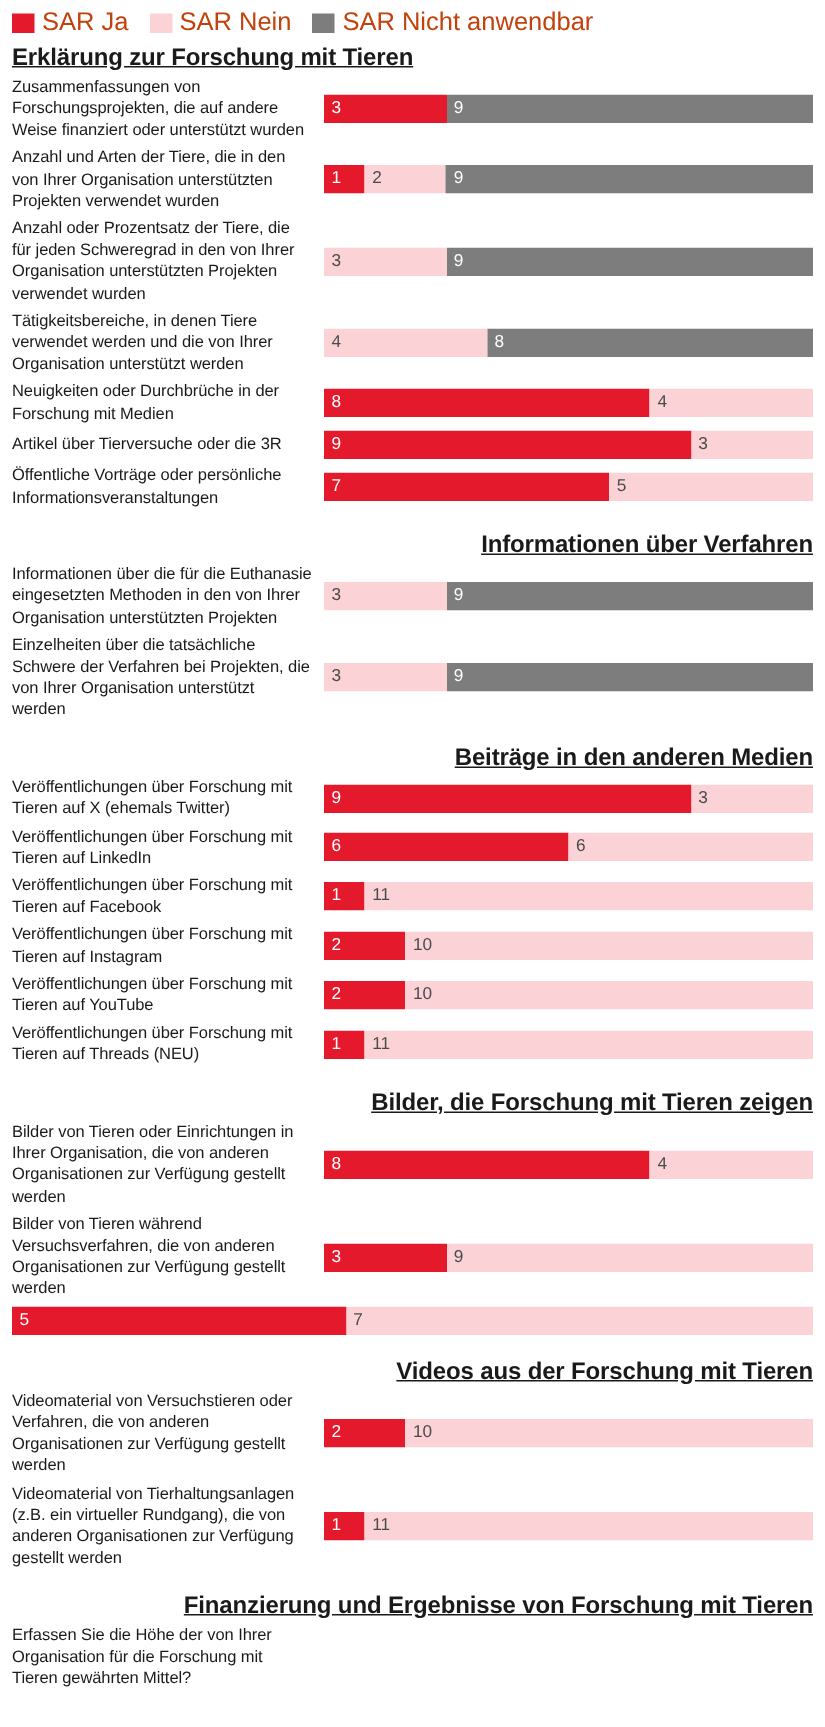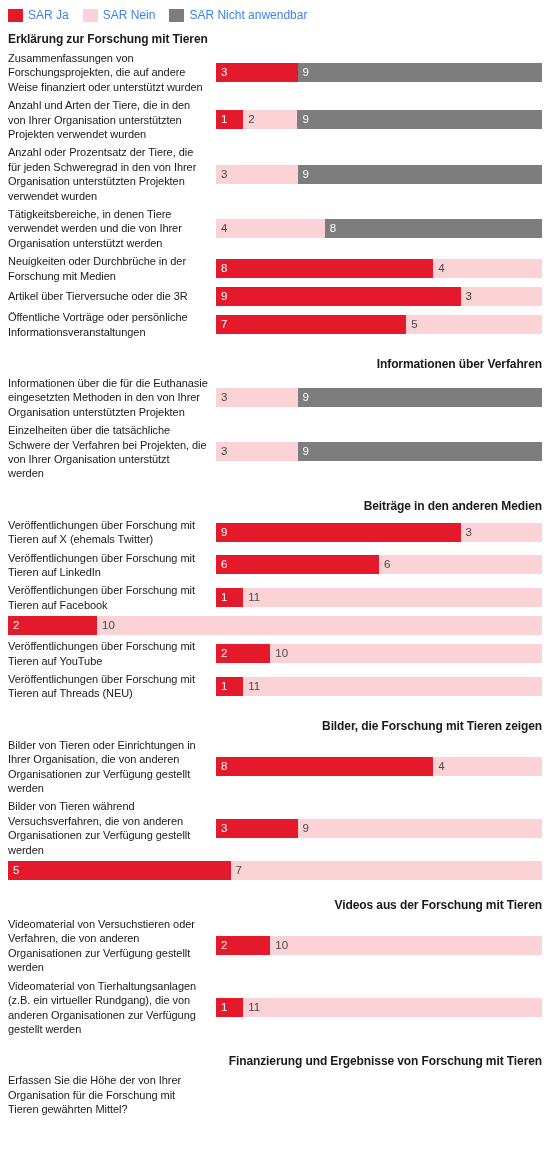--- a/index.html
+++ b/index.html
@@ -28,44 +28,45 @@
     align-items: center;
     gap: 14px;
     padding: 8px 0 0 8px;
     height: 22px;
     box-sizing: border-box;
   }
   .legend-item {
     display: flex;
     align-items: center;
     gap: 5px;
-    font-size: 12px;
+    font-size: 17px;
     line-height: 14px;
-    color: #3b82f6;
+    color: #c2410c;
     white-space: nowrap;
   }
   .legend-swatch {
     width: 15px;
     height: 13px;
     display: inline-block;
     flex: 0 0 auto;
   }
 
   
   .section {
     padding: 0 8px 0 8px;
   }
   .section-title {
-    font-size: 12px;
+    font-size: 16px;
     font-weight: bold;
     color: #1a1a1a;
     line-height: 14px;
     margin: 0;
     padding: 10px 0 3px 0;
     letter-spacing: -0.1px;
+    text-decoration: underline;
   }
   .section + .section .section-title {
     padding-top: 16px;
     text-align: right;
   }
 
   
   .row {
     display: flex;
     align-items: center;
@@ -268,20 +269,21 @@
           <div class="row-bars">
             <div class="seg ja" style="width: 8.33333%; background: rgb(228, 25, 44);">
               <span class="seg-label">1</span>
             </div>
             <div class="seg nein" style="width: 91.6667%; background: rgb(251, 210, 214);">
               <span class="seg-label">11</span>
             </div>
           </div>
         </div>
         <div class="row">
+          <div class="row-label">Veröffentlichungen über Forschung mit Tieren auf Instagram</div>
           <div class="row-bars">
             <div class="seg ja" style="width: 16.6667%; background: rgb(228, 25, 44);">
               <span class="seg-label">2</span>
             </div>
             <div class="seg nein" style="width: 83.3333%; background: rgb(251, 210, 214);">
               <span class="seg-label">10</span>
             </div>
           </div>
         </div>
         <div class="row">

